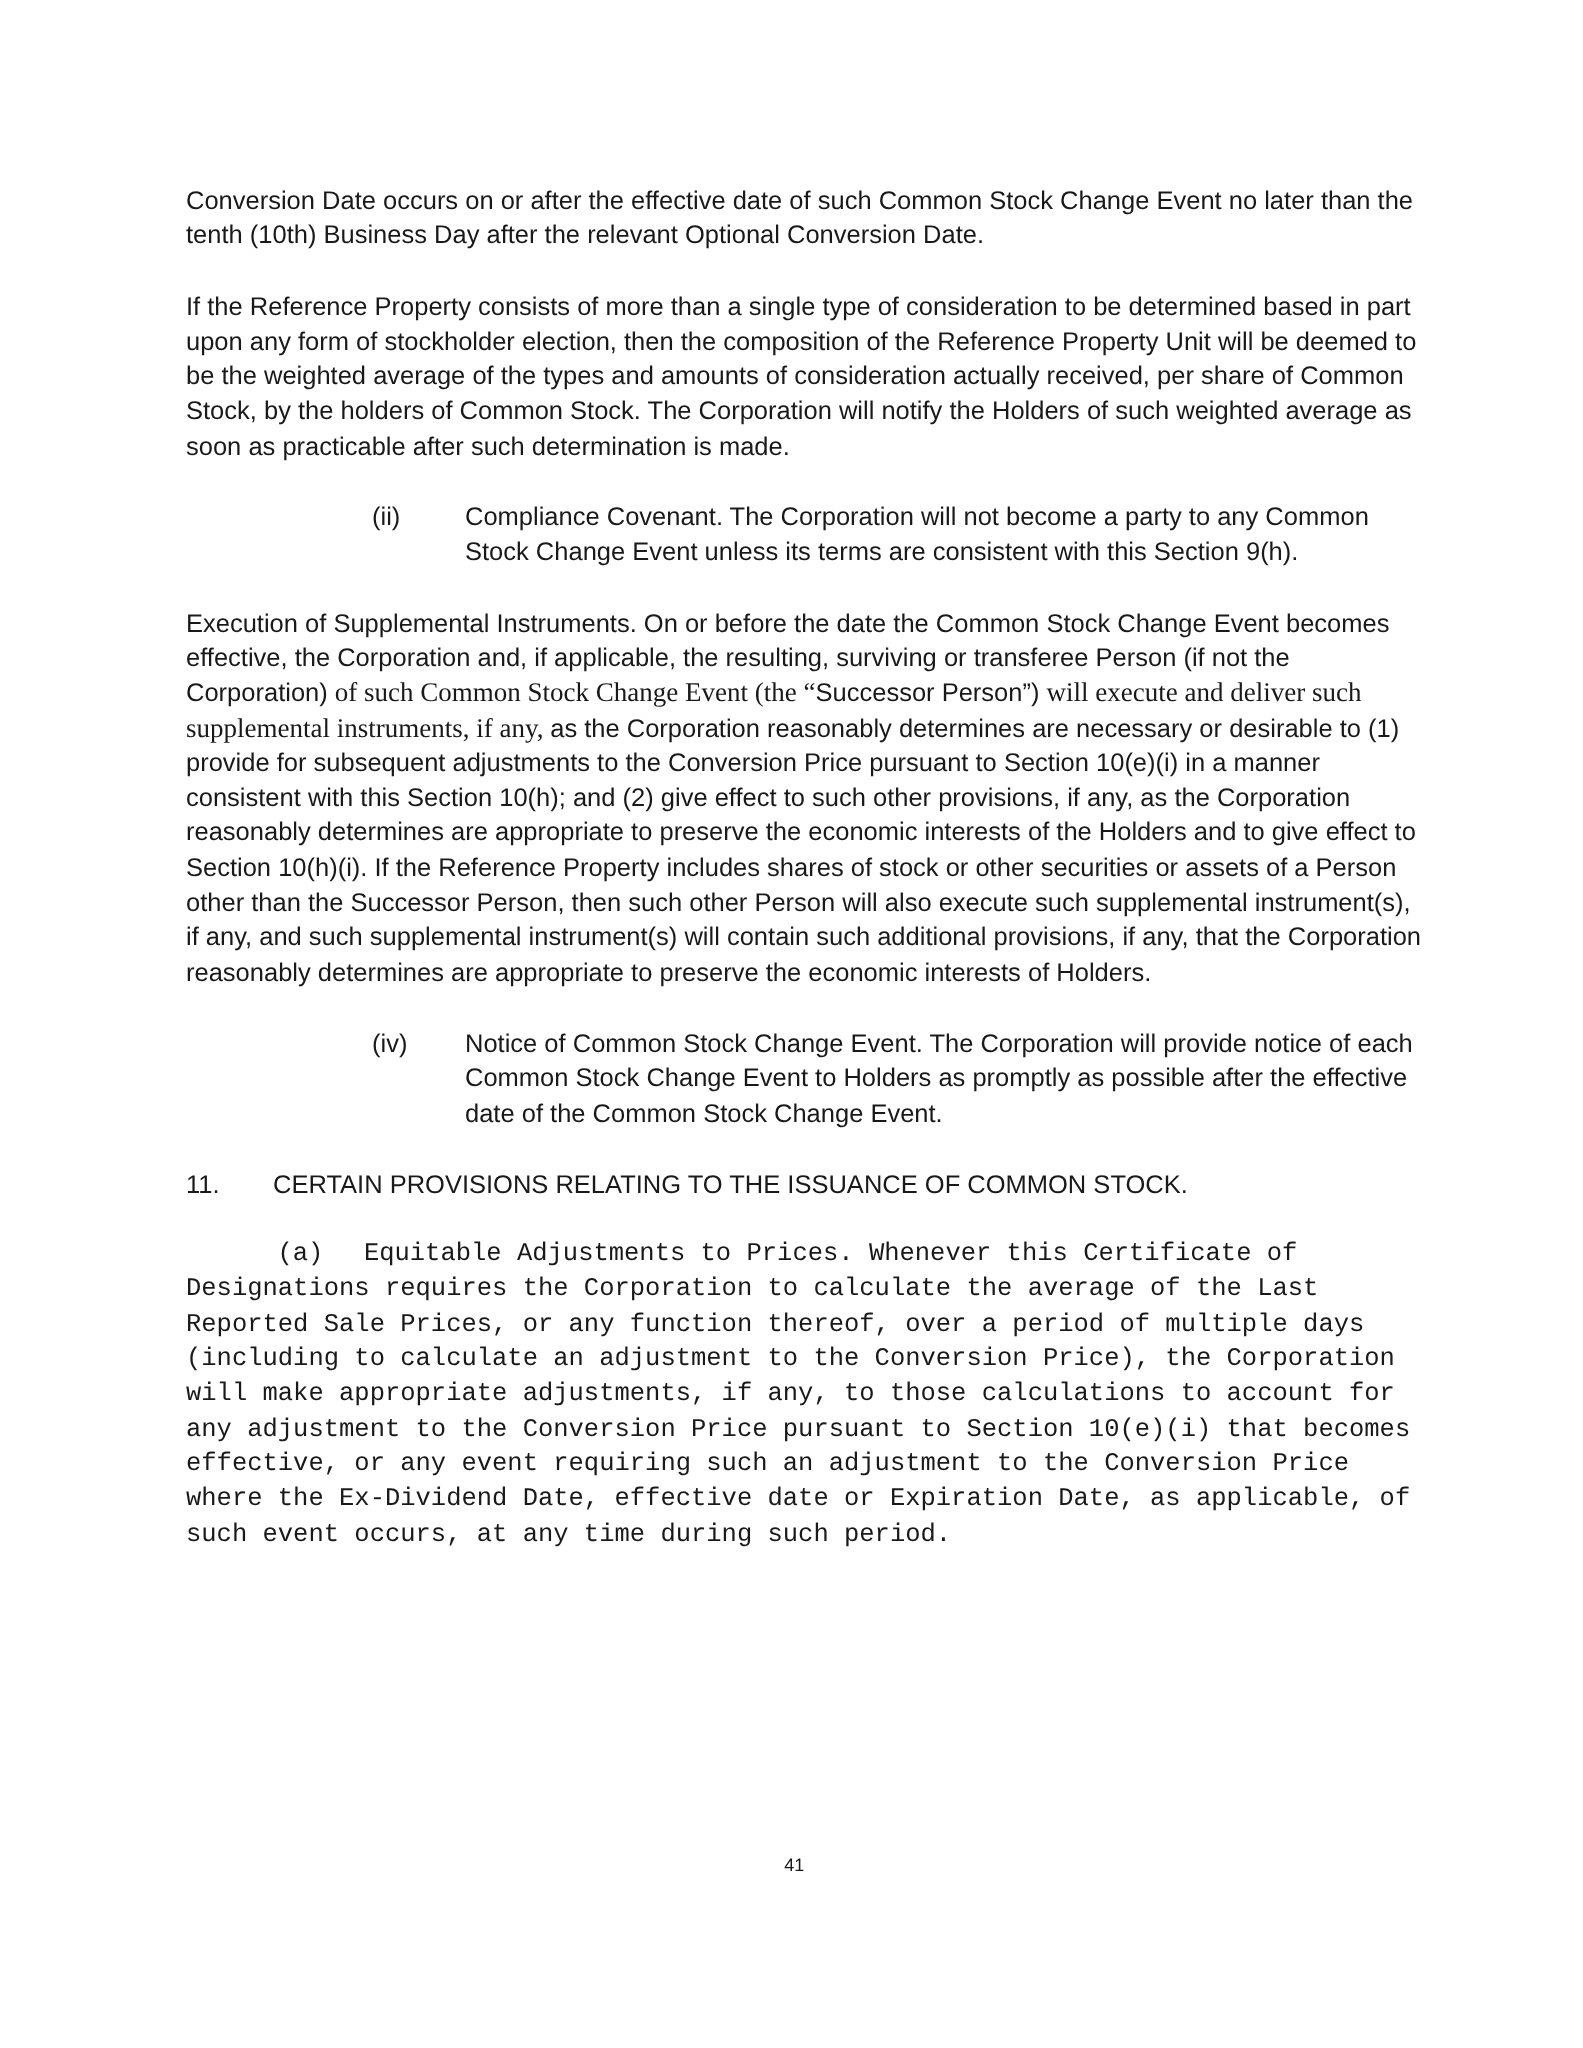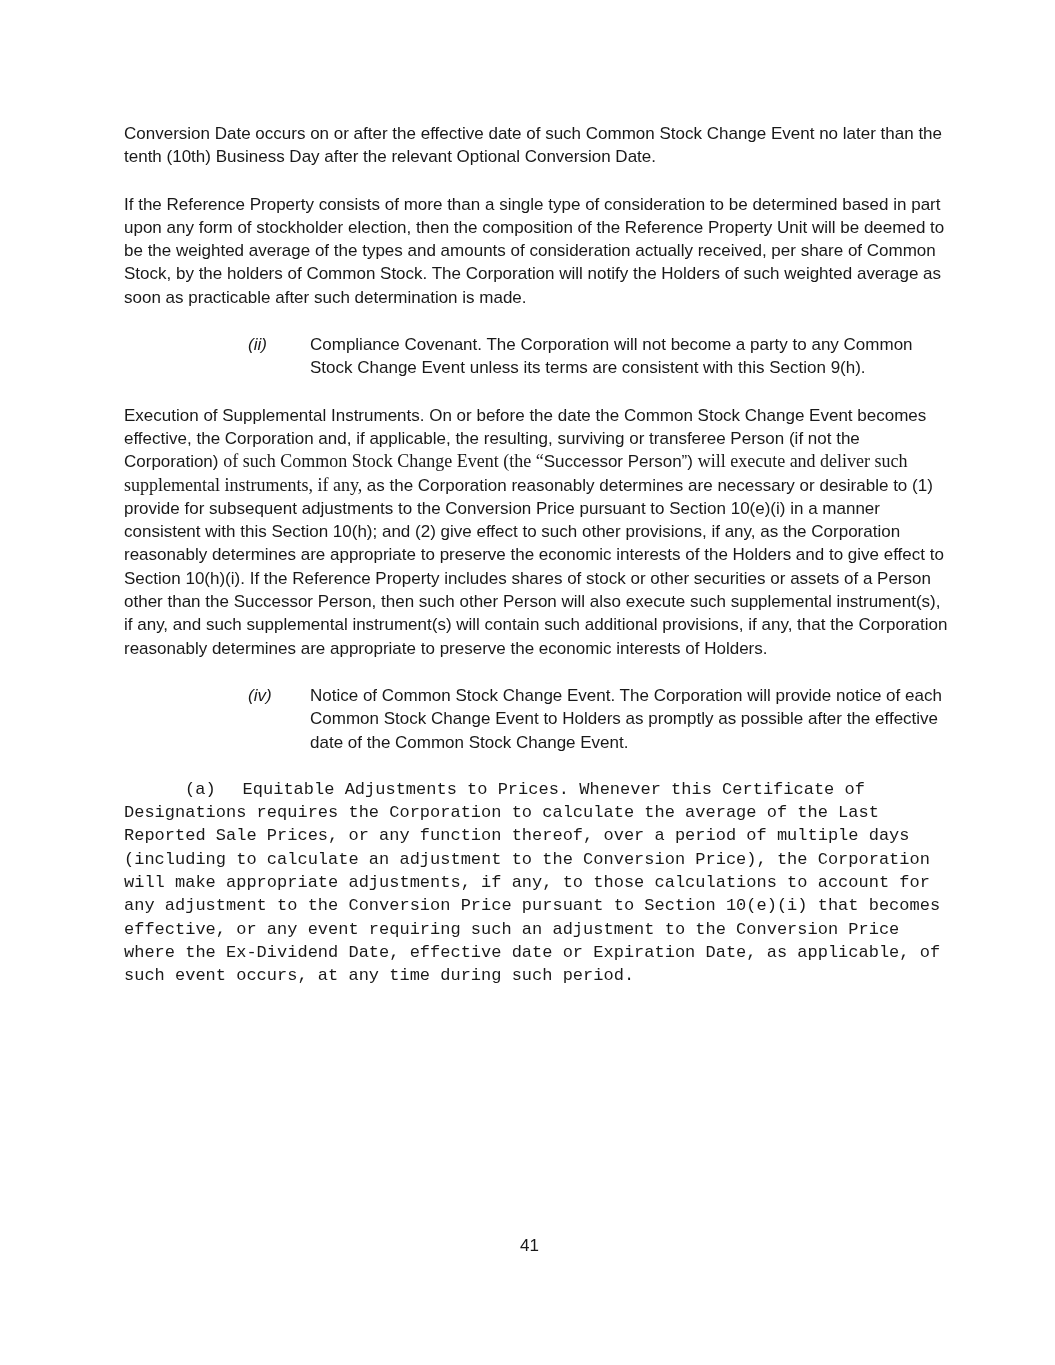--- a/index.html
+++ b/index.html
@@ -24,21 +24,20 @@
     font-size: 18px;
   }
   .list-item {
     display: flex;
     margin-bottom: 24px;
   }
   .list-marker {
     margin-left: 124px;
     width: 62px;
     flex: 0 0 auto;
-    font-style: italic;
   }
   .list-text { flex: 1 1 auto; }
   .section-heading {
     display: flex;
     margin-bottom: 24px;
   }
   .section-num {
     width: 58px;
     flex: 0 0 auto;
   }
@@ -47,21 +46,21 @@
   .a-gap {
     display: inline-block;
     width: 27px;
   }
   .page-number {
     position: absolute;
     left: 4px;
     right: 0;
     top: 1236px;
     text-align: center;
-    font-size: 17px;
+    font-size: 12px;
     color: #191919;
   }
 </style>
 </head>
 <body>
 
 <div class="page">
 
   <p class="para">Conversion Date occurs on or after the effective date of such Common Stock Change Event no later than the tenth (10th) Business Day after the relevant Optional Conversion Date.</p>
 
@@ -74,18 +73,22 @@
 
   <div class="list-item">
     <span class="list-text"><span>Execution of Supplemental Instruments. On or before the date the Common Stock Change Event becomes effective, the Corporation and, if applicable, the resulting, surviving or transferee Person (if not the Corporation) </span><span class="serif">of such Common Stock Change Event (the “</span><span>Successor Person”) </span><span class="serif">will execute and deliver such supplemental instruments, if any, </span><span>as the Corporation reasonably determines are necessary or desirable to (1) provide for subsequent adjustments to the Conversion Price pursuant to Section 10(e)(i) in a manner consistent with this Section 10(h); and (2) give effect to such other provisions, if any, as the Corporation reasonably determines are appropriate to preserve the economic interests of the Holders and to give effect to Section 10(h)(i). If the Reference Property includes shares of stock or other securities or assets of a Person other than the Successor Person, then such other Person will also execute such supplemental instrument(s), if any, and such supplemental instrument(s) will contain such additional provisions, if any, that the Corporation reasonably determines are appropriate to preserve the economic interests of Holders.</span></span>
   </div>
 
   <div class="list-item">
     <span class="list-marker">(iv)</span>
     <span class="list-text">Notice of Common Stock Change Event. The Corporation will provide notice of each Common Stock Change Event to Holders as promptly as possible after the effective date of the Common Stock Change Event.</span>
   </div>
 
+  <div class="section-heading">
+    <span class="section-num">11.</span>
+    <span class="section-title">CERTAIN PROVISIONS RELATING TO THE ISSUANCE OF COMMON STOCK.</span>
+  </div>
 
   <p class="para hang"><span>(a)</span><span class="a-gap"></span><span>Equitable Adjustments to Prices. Whenever this Certificate of Designations requires the Corporation to calculate the average of the Last Reported Sale Prices, or any function thereof, over a period of multiple days (including to calculate an adjustment to the Conversion Price), the Corporation will make appropriate adjustments, if any, to those calculations to account for any adjustment to the Conversion Price pursuant to Section 10(e)(i) that becomes effective, or any event requiring such an adjustment to the Conversion Price where the Ex-Dividend Date, effective date or Expiration Date, as applicable, of such event occurs, at any time during such period.</span></p>
 
 </div>
 
 <div class="page-number">41</div>
 
 </body></html>

